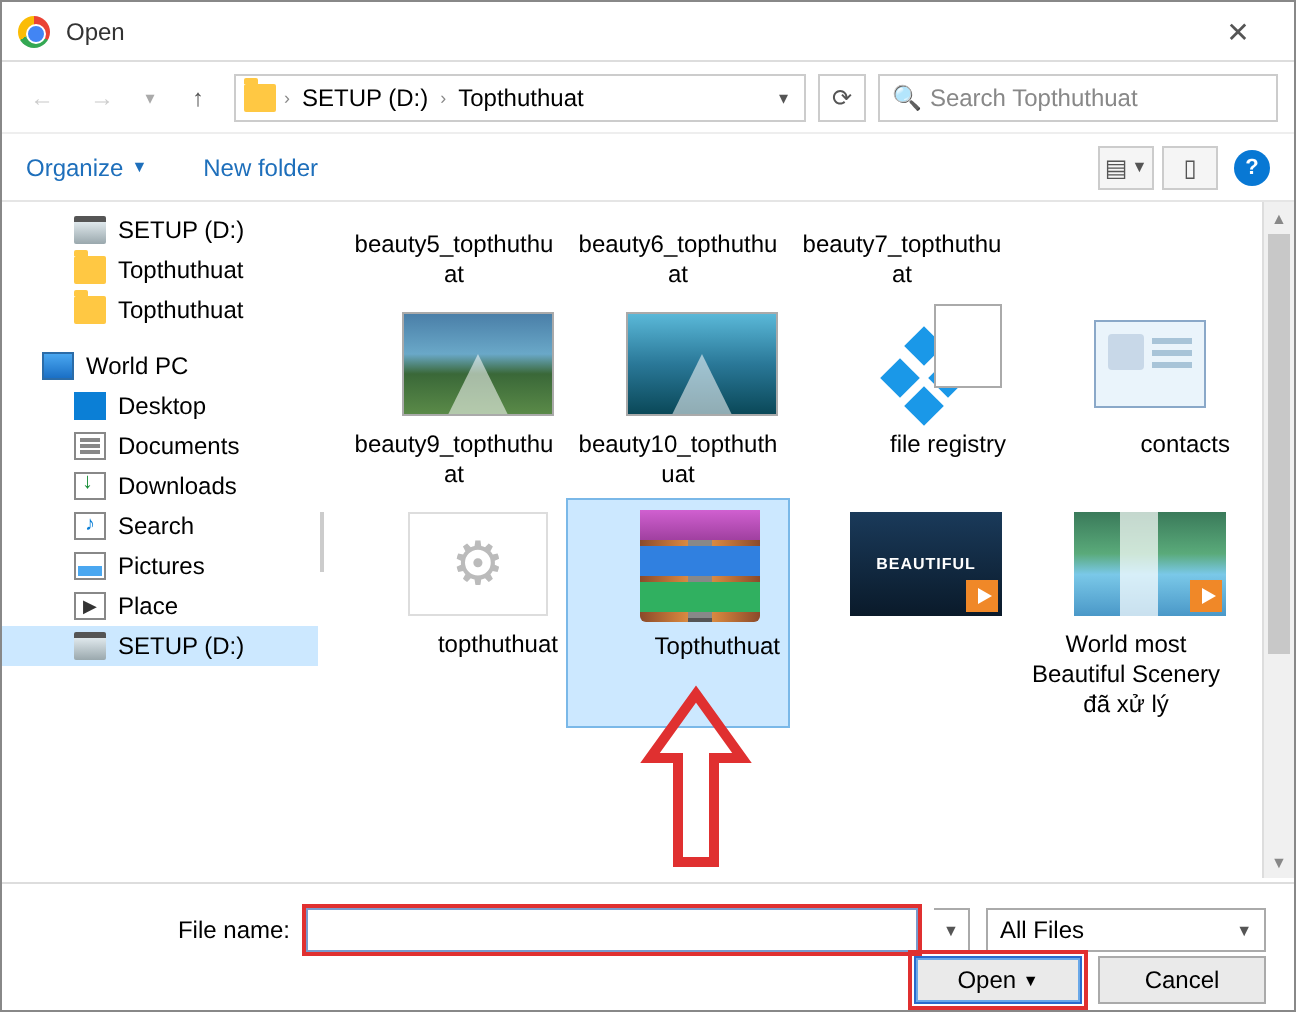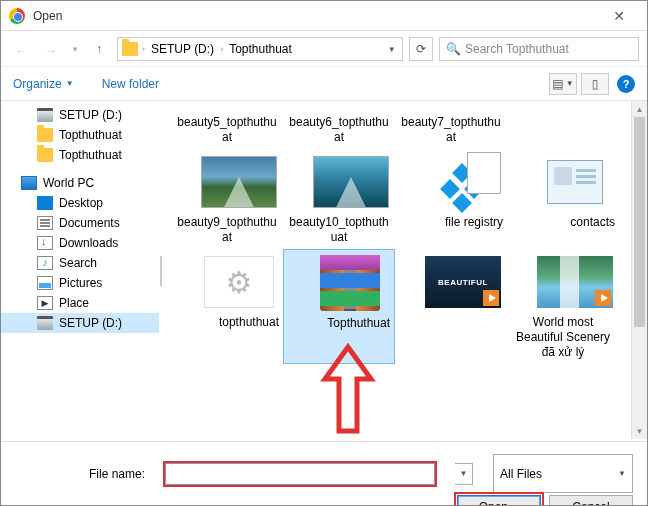--- a/index.html
+++ b/index.html
@@ -76,25 +76,25 @@
 .thumb-rar::after{content:"";position:absolute;top:0;left:0;right:0;height:15px;background:linear-gradient(180deg,#d060d0,#a040a0);box-shadow:0 18px 0 #3080e0,0 36px 0 #30b060}
 .thumb-vid{width:76px;height:52px;background:#000;position:relative;overflow:hidden}
 .thumb-vid.v1{background:linear-gradient(180deg,#1a3a5a,#0a1a2a)}
 .thumb-vid.v1::before{content:"BEAUTIFUL";position:absolute;top:50%;left:50%;transform:translate(-50%,-50%);color:#fff;font-size:8px;font-weight:bold;letter-spacing:0.5px}
 .thumb-vid.v2{background:linear-gradient(180deg,#3a7a5a 0%,#5aaa7a 40%,#7ac8e8 60%,#4a98c8 100%)}
 .thumb-vid.v2::after{content:"";position:absolute;top:0;left:30%;width:25%;height:100%;background:rgba(255,255,255,0.7)}
 .play-badge{position:absolute;bottom:2px;right:2px;width:16px;height:16px;background:#f08828;display:flex;align-items:center;justify-content:center}
 .play-badge::after{content:"";border-left:7px solid #fff;border-top:4px solid transparent;border-bottom:4px solid transparent;margin-left:2px}
 .thumb-label{width:104px;height:14px}
 .bottom{border-top:1px solid #ddd;padding:12px 14px 10px;background:#fff}
-.row1{display:flex;align-items:center;gap:20px;margin-bottom:2px}
+.row1{display:flex;align-items:center;gap:8px;margin-bottom:2px}
 .row1 .lbl{width:130px;text-align:right}
 .fn-input{flex:1;height:22px;border:1px solid #7a9acc;padding:0 4px;outline:2px solid #e03030;outline-offset:0}
 .fn-drop{width:18px;height:22px;border:1px solid #aaa;border-left:none;display:flex;align-items:center;justify-content:center;font-size:8px;color:#555}
-.filter{width:140px;height:39px;border:1px solid #aaa;display:flex;align-items:center;padding:0 6px}
+.filter{width:140px;height:22px;border:1px solid #aaa;display:flex;align-items:center;padding:0 6px}
 .filter .fd{margin-left:auto;font-size:8px;color:#555}
 .row2{display:flex;justify-content:flex-end;gap:8px}
 .btn{width:84px;height:24px;border:1px solid #aaa;background:#eaeaea;cursor:pointer;display:flex;align-items:center;justify-content:center}
 .btn.primary{border:1px solid #2a6acc;outline:2px solid #e03030;outline-offset:1px;box-shadow:inset 0 0 0 1px #6aa8e8}
 .arrow-annot{position:absolute;left:322px;top:346px;pointer-events:none}
 .arrow-annot svg{overflow:visible}
 .scrollbar{position:absolute;right:0;top:100px;width:16px;height:338px;background:#f0f0f0;border-left:1px solid #ddd}
 .scrollbar .sbtn{height:16px;background:#f0f0f0;display:flex;align-items:center;justify-content:center;font-size:8px;color:#888}
 .scrollbar .sthumb{position:absolute;top:16px;left:2px;right:2px;height:210px;background:#c8c8c8}
 </style>

